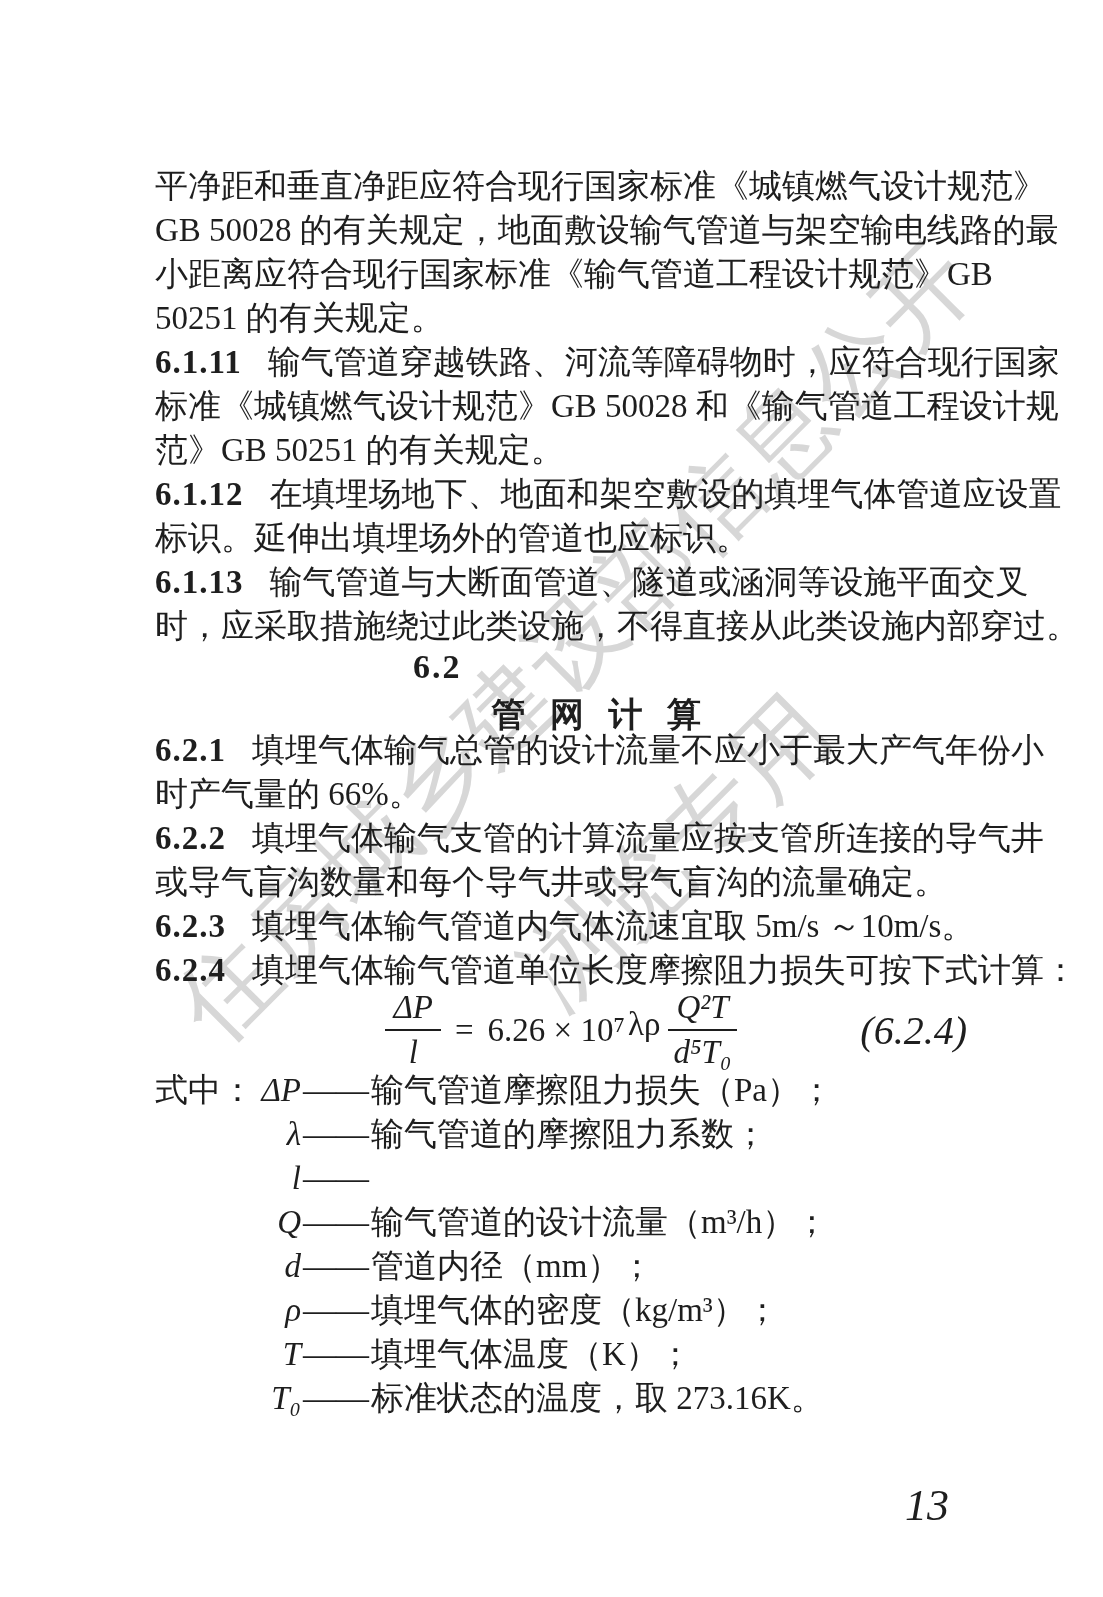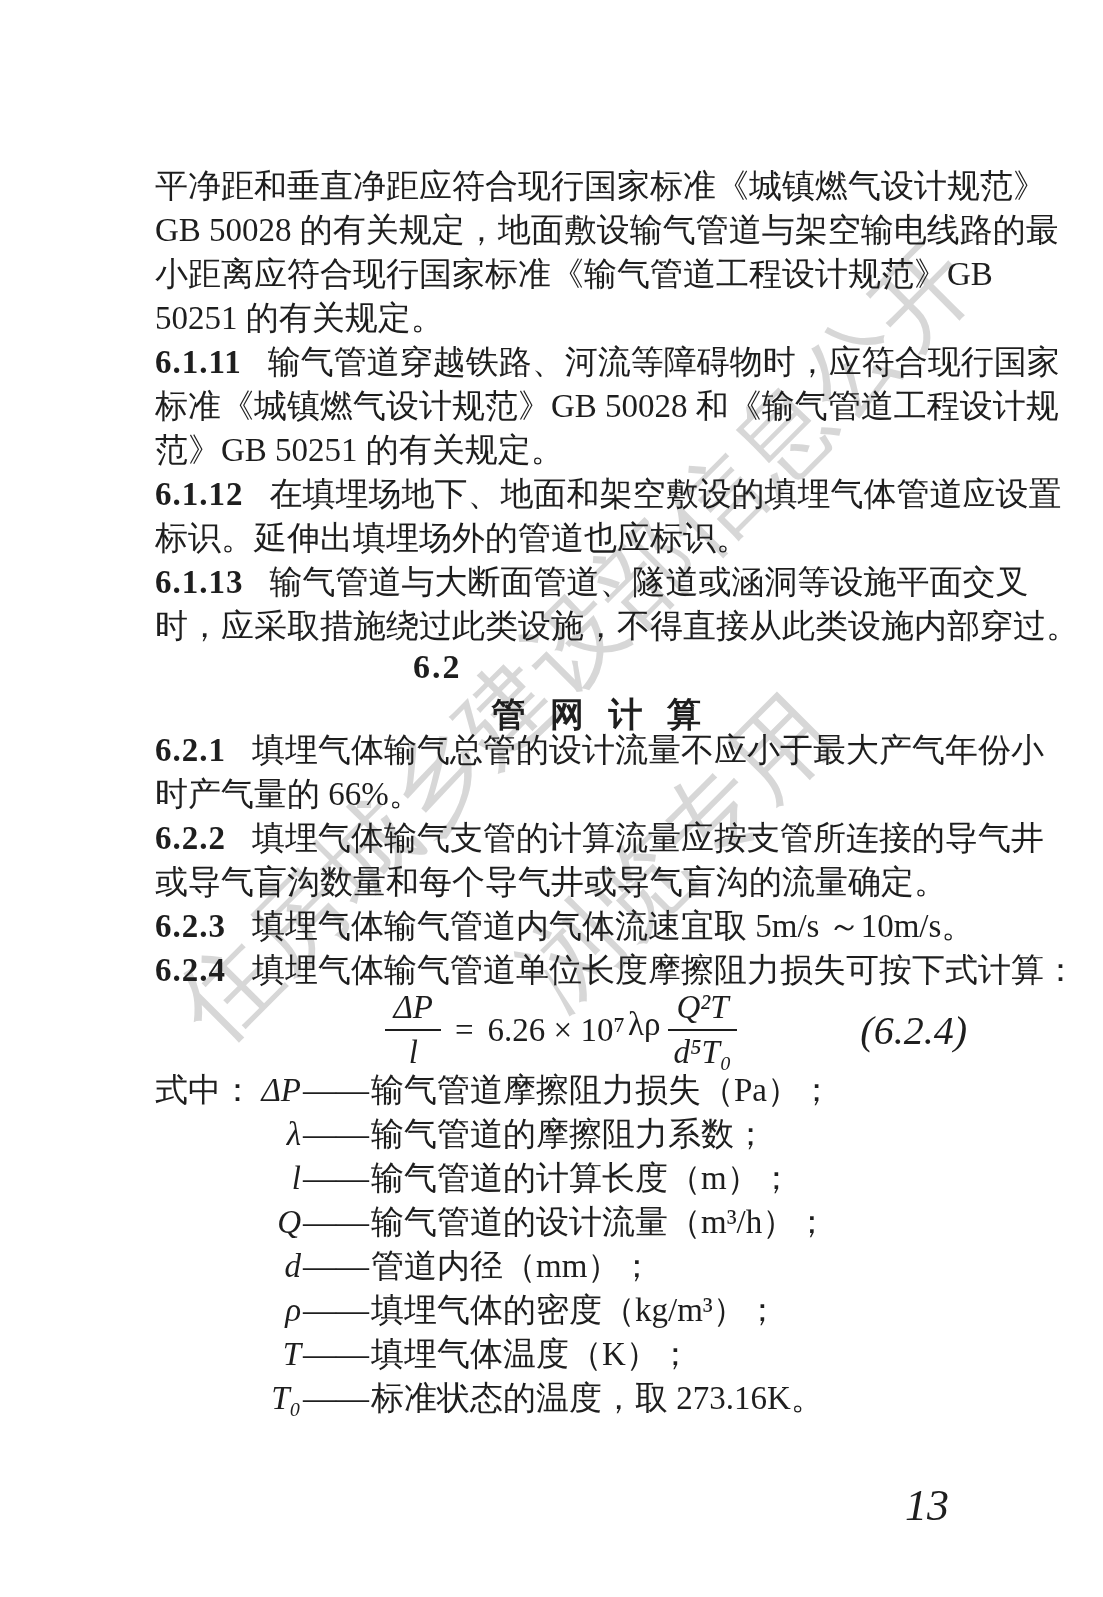--- a/index.html
+++ b/index.html
@@ -179,21 +179,20 @@
         </span>
         <span class="wdash">——</span>
         <span class="wdesc">输气管道的摩擦阻力系数；</span>
       </div>
         <div class="wrow">
         <span class="whead">
 
           <i class="wsym">l</i>
         </span>
         <span class="wdash">——</span>
-        <span class="wdesc">输气管道的计算长度（m）；</span>
       </div>
         <div class="wrow">
         <span class="whead">
 
           <i class="wsym">Q</i>
         </span>
         <span class="wdash">——</span>
         <span class="wdesc">输气管道的设计流量（m³/h）；</span>
       </div>
         <div class="wrow">

